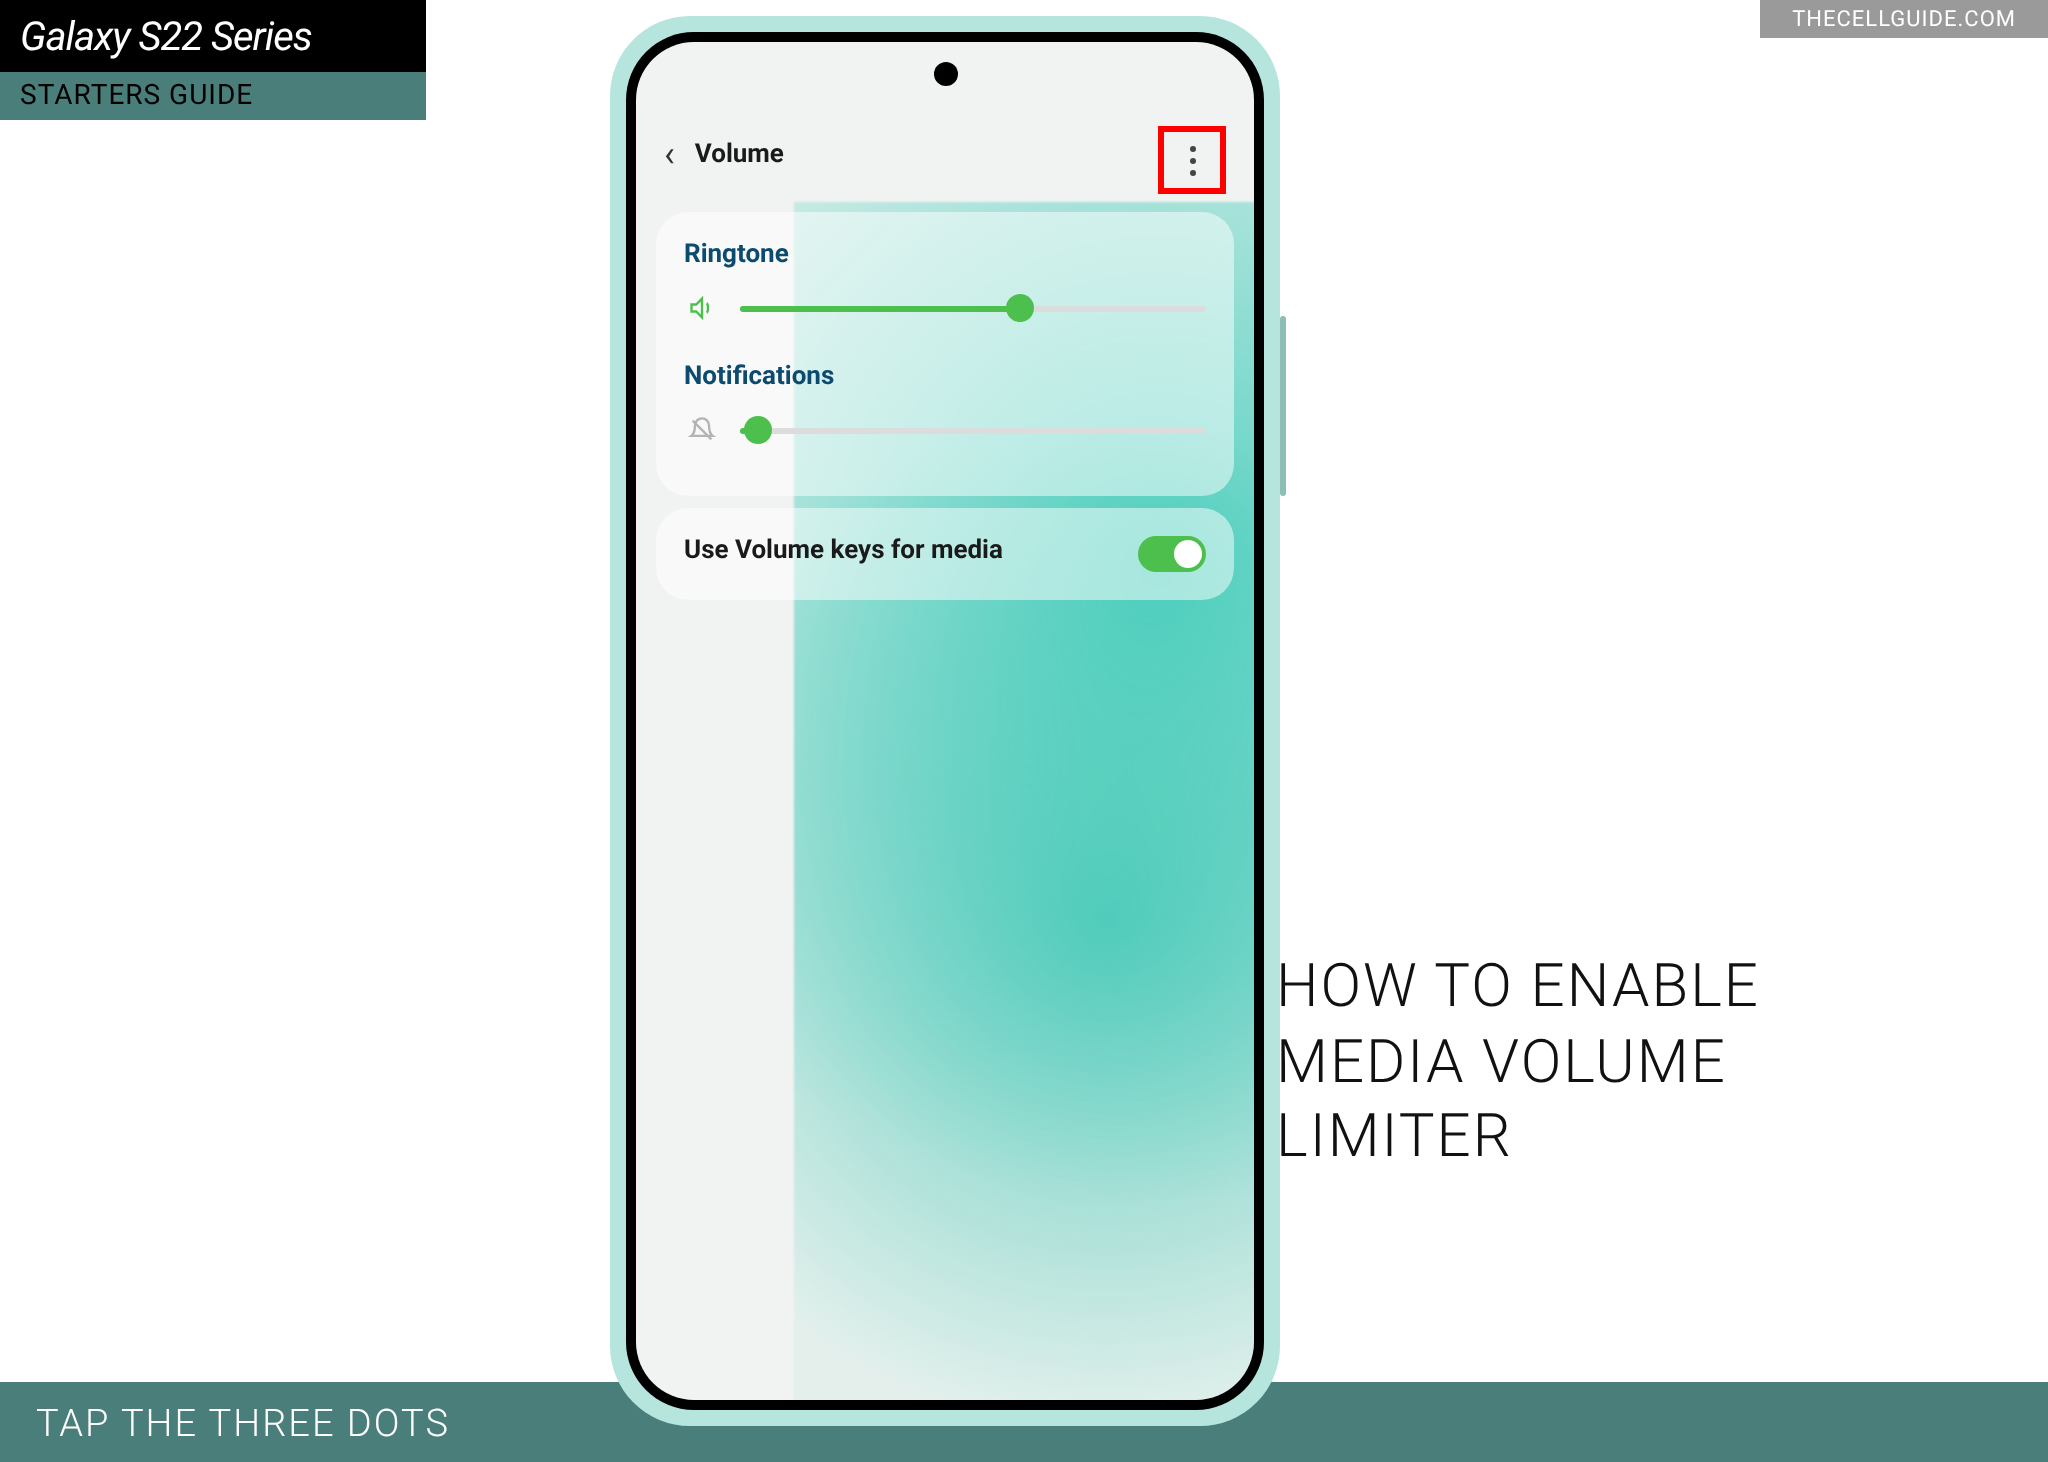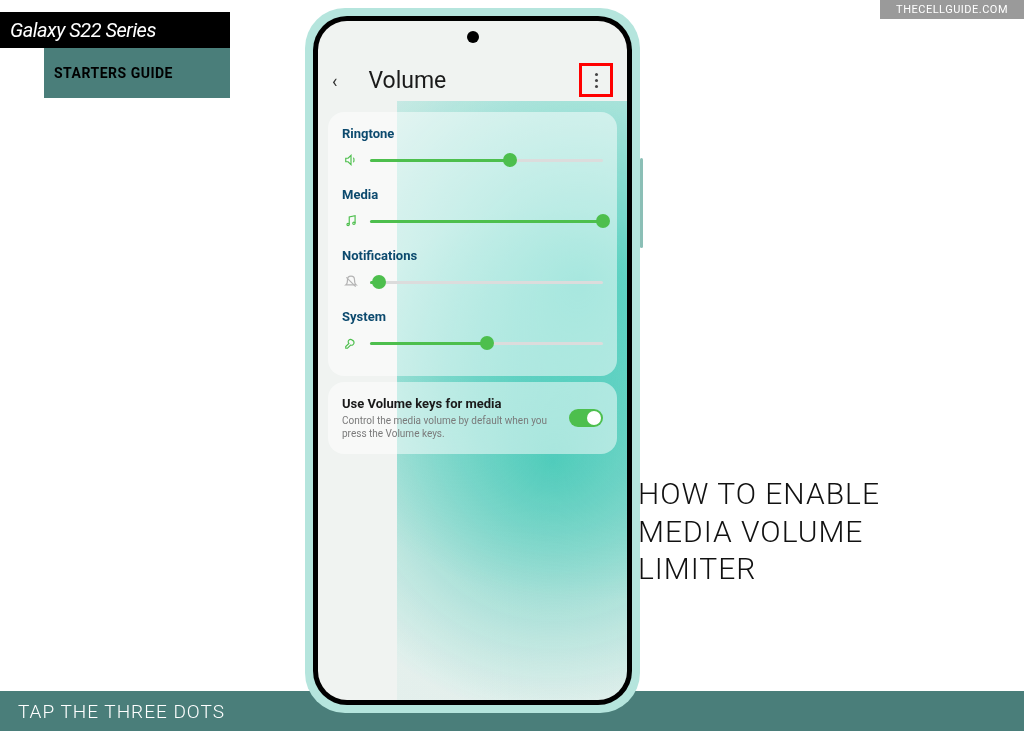--- a/index.html
+++ b/index.html
@@ -8,41 +8,40 @@
     height: 731px;
     background: #ffffff;
     position: relative;
     font-family: -apple-system, BlinkMacSystemFont, "Segoe UI", Roboto, Arial, sans-serif;
     overflow: hidden;
   }
 
   
   .branding-box {
     position: absolute;
-    top: 12px;
+    top: 0;
     left: 0;
-    width: 230px;
+    width: 213px;
   }
   .branding-top {
     background: #000;
     color: #fff;
     padding: 6px 10px;
     font-size: 20px;
     font-weight: 400;
     font-style: italic;
     letter-spacing: -0.5px;
   }
   .branding-bottom {
     background: #4a7e7a;
     color: #000;
-    padding: 17px 10px;
+    padding: 4px 10px;
     font-size: 14px;
-    font-weight: 700;
+    font-weight: 400;
     letter-spacing: 0.5px;
-    margin-left: 44px;
   }
 
   
   .watermark {
     position: absolute;
     top: 0;
     right: 0;
     background: #9a9a9a;
     color: #fff;
     font-size: 11px;
@@ -154,24 +153,23 @@
     align-items: center;
     padding: 12px 14px;
     position: relative;
   }
   .back-arrow {
     font-size: 18px;
     color: #333;
     margin-right: 10px;
   }
   .header-title {
-    font-size: 23px;
-    font-weight: 400;
+    font-size: 13px;
+    font-weight: 700;
     color: #1a1a1a;
-    margin-left: 21px;
   }
   .menu-dots-wrapper {
     position: absolute;
     right: 14px;
     top: 8px;
     width: 34px;
     height: 34px;
     display: flex;
     align-items: center;
     justify-content: center;
@@ -341,77 +339,44 @@
                   </svg>
               </div>
               <div class="slider-track">
                 <div class="track-bg"></div>
                 <div class="track-fill" style="width:60%"></div>
                 <div class="track-thumb" style="left:60%"></div>
               </div>
             </div>
           </div>
 
-          <div class="slider-group">
-            <div class="slider-label">Media</div>
-            <div class="slider-row">
-              <div class="slider-icon icon-active">
-                <svg width="14" height="14" viewBox="0 0 24 24" fill="none" stroke="currentColor" stroke-width="2">
-                    <path d="M9 18V5l10-2v13"></path>
-                    <circle cx="7" cy="18" r="2"></circle>
-                    <circle cx="17" cy="16" r="2"></circle>
-                  </svg>
-              </div>
-              <div class="slider-track">
-                <div class="track-bg"></div>
-                <div class="track-fill" style="width:100%"></div>
-                <div class="track-thumb" style="left:100%"></div>
-              </div>
-            </div>
-          </div>
 
           <div class="slider-group">
             <div class="slider-label">Notifications</div>
             <div class="slider-row">
               <div class="slider-icon icon-muted">
                 <svg width="14" height="14" viewBox="0 0 24 24" fill="none" stroke="currentColor" stroke-width="2">
                     <path d="M18 8a6 6 0 10-12 0c0 7-3 9-3 9h18s-3-2-3-9"></path>
                     <path d="M4 4l16 16"></path>
                   </svg>
               </div>
               <div class="slider-track">
                 <div class="track-bg"></div>
                 <div class="track-fill" style="width:4%"></div>
                 <div class="track-thumb" style="left:4%"></div>
               </div>
             </div>
           </div>
 
-          <div class="slider-group">
-            <div class="slider-label">System</div>
-            <div class="slider-row">
-              <div class="slider-icon icon-active">
-                <svg width="14" height="14" viewBox="0 0 24 24" fill="none" stroke="currentColor" stroke-width="2">
-                    <path d="M14 7a4 4 0 00-5.66 5.66L3 18v3h3l5.34-5.34A4 4 0 1014 7z"></path>
-                  </svg>
-              </div>
-              <div class="slider-track">
-                <div class="track-bg"></div>
-                <div class="track-fill" style="width:50%"></div>
-                <div class="track-thumb" style="left:50%"></div>
-              </div>
-            </div>
-          </div>
 
         </div>
 
         <div class="toggle-card">
           <div class="toggle-text">
             <div class="toggle-title">Use Volume keys for media</div>
-            <div class="toggle-desc">Control the media volume by default when you press the Volume keys.</div>
           </div>
           <div class="toggle"></div>
         </div>
 
       </div>
     </div>
   </div>
 </div>
 
 </body></html>

